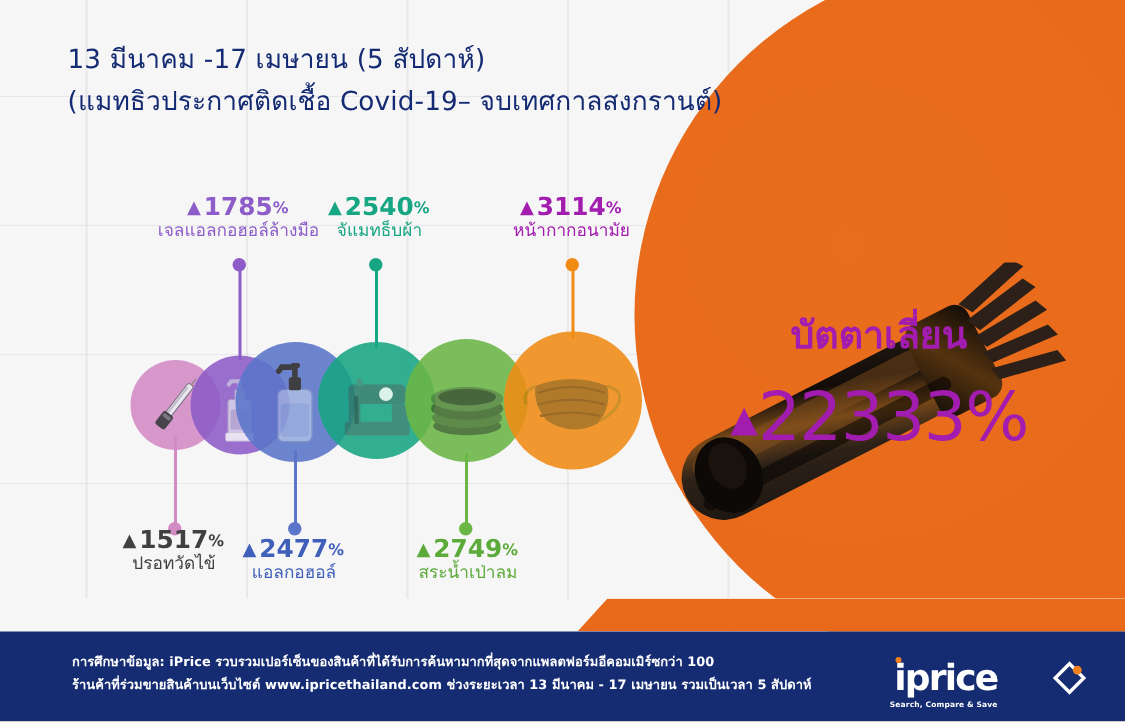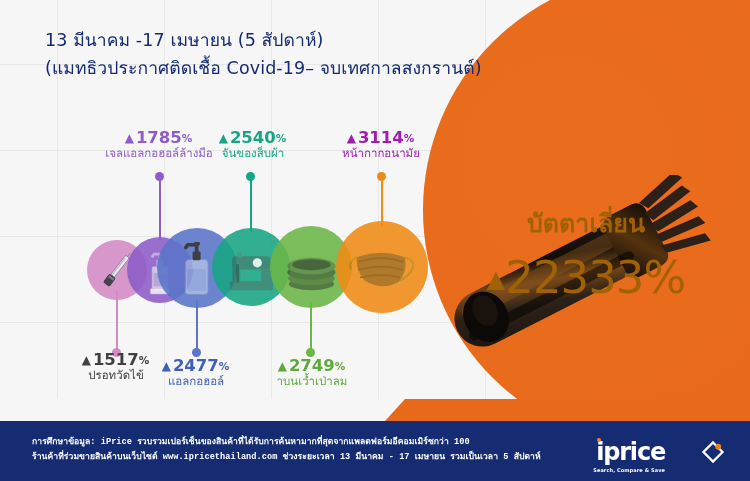--- a/index.html
+++ b/index.html
@@ -67,21 +67,21 @@
 
   .lbl{position:absolute;text-align:center;white-space:nowrap;line-height:1.18;}
   .lbl .pct{font-weight:bold;font-size:16.5px;}
   .lbl .pct .sym{font-size:10.5px;vertical-align:1px;margin-right:1px;}
   .lbl .pct .tri{font-size:12px;margin-right:2px;vertical-align:1px;}
   .lbl .nm{display:block;font-size:11.5px;margin-top:-1px;}
 
   
   .hero{
     position:absolute;left:455px;top:210px;width:262px;text-align:center;
-    color:#a16207;z-index:7;
+    color:#a21caf;z-index:7;
   }
   .hero .hname{font-size:25px;font-weight:bold;line-height:1.1;}
   .hero .hpct{font-size:45px;font-weight:normal;line-height:1.05;margin-top:16px;letter-spacing:-1px;}
   .hero .hpct .tri{font-size:24px;vertical-align:6px;margin-right:1px;}
 
   
   .clipper{position:absolute;left:415px;top:175px;width:330px;height:190px;z-index:5;}
 
   
   .footer{
@@ -91,24 +91,23 @@
   .fnotch{
     position:absolute;left:0;bottom:60px;width:750px;height:22px;
     background:#f6f6f7;
   }
   .fnotch .orangepart{
     position:absolute;right:0;top:0;width:365px;height:22px;
     background:#e8691a;
     clip-path:polygon(20px 0, 100% 0, 100% 100%, 0 100%);
   }
   .ftext{
-    position:absolute;left:32px;top:14px;
+    position:absolute;left:48px;top:14px;
     color:#ffffff;font-size:8.6px;line-height:1.75;font-weight:bold;
     letter-spacing:.05px;
-    font-family:Liberation Mono, monospace;
   }
   .ftext .bold{font-weight:bold;}
   .ftext .row{display:block;white-space:nowrap;}
 
   .logo{position:absolute;right:24px;top:16px;height:30px;display:flex;align-items:center;gap:31px;}
   .logo .word{
     color:#ffffff;font-size:24px;font-weight:bold;letter-spacing:-1.2px;
     line-height:1;position:relative;
   }
   .logo .tag{
@@ -203,39 +202,39 @@
         <rect x="66" y="54" width="16" height="20" rx="3" fill="#2a7f6c"></rect>
         <rect x="22" y="40" width="12" height="34" rx="3" fill="#2a7f6c"></rect>
         <rect x="28" y="46" width="4" height="28" fill="#175c4c"></rect>
         <rect x="30" y="28" width="6" height="8" rx="2" fill="#2f8b74"></rect>
       </svg>
     </div>
     <div class="stem" style="left:250px;top:176px;height:56px;background:#17a683;"></div>
     <div class="dot" style="left:246px;top:172px;background:#17a683;"></div>
     <div class="lbl" style="left:188px;top:128px;width:130px;color:#17a683;">
       <span class="pct"><span class="tri">▲</span><span>2540</span><span class="sym">%</span></span>
-      <span class="nm">จันของส็บผ้า</span>
+      <span class="nm">จัแมทธ็บผ้า</span>
     </div>
   </div>
 
   <div class="item">
     <div class="bubble" style="left:270px;top:226px;width:82px;height:82px;background:#6bb645;">
       <svg class="prod" viewBox="0 0 100 100">
         <ellipse cx="50" cy="74" rx="33" ry="9" fill="#3f6b2c"></ellipse>
         <ellipse cx="50" cy="66" rx="34" ry="10" fill="#4a7d33"></ellipse>
         <ellipse cx="50" cy="57" rx="35" ry="11" fill="#3f6b2c"></ellipse>
         <ellipse cx="50" cy="48" rx="35" ry="12" fill="#52883a"></ellipse>
         <ellipse cx="50" cy="46" rx="28" ry="8" fill="#2f5322"></ellipse>
       </svg>
     </div>
     <div class="stem" style="left:310px;top:302px;height:50px;background:#6bb645;"></div>
     <div class="dot" style="left:306px;top:348px;background:#6bb645;"></div>
     <div class="lbl" style="left:242px;top:356px;width:140px;color:#5cab3a;">
       <span class="pct"><span class="tri">▲</span><span>2749</span><span class="sym">%</span></span>
-      <span class="nm">าบนเว้ำเป่าลม</span>
+      <span class="nm">สระน้ำเป่าลม</span>
     </div>
   </div>
 
   <div class="item" style="z-index:6;">
     <div class="bubble" style="left:336px;top:221px;width:92px;height:92px;background:#f08c14;">
       <svg class="prod" viewBox="0 0 100 100">
         <path d="M18 38 Q50 26 80 38 Q84 56 72 70 Q50 82 28 68 Q16 54 18 38 Z" fill="#a86a10"></path>
         <path d="M20 44 Q50 34 78 44" stroke="#8e580c" stroke-width="2" fill="none"></path>
         <path d="M20 54 Q50 46 78 54" stroke="#8e580c" stroke-width="2" fill="none"></path>
         <path d="M22 64 Q50 58 74 64" stroke="#8e580c" stroke-width="2" fill="none"></path>

